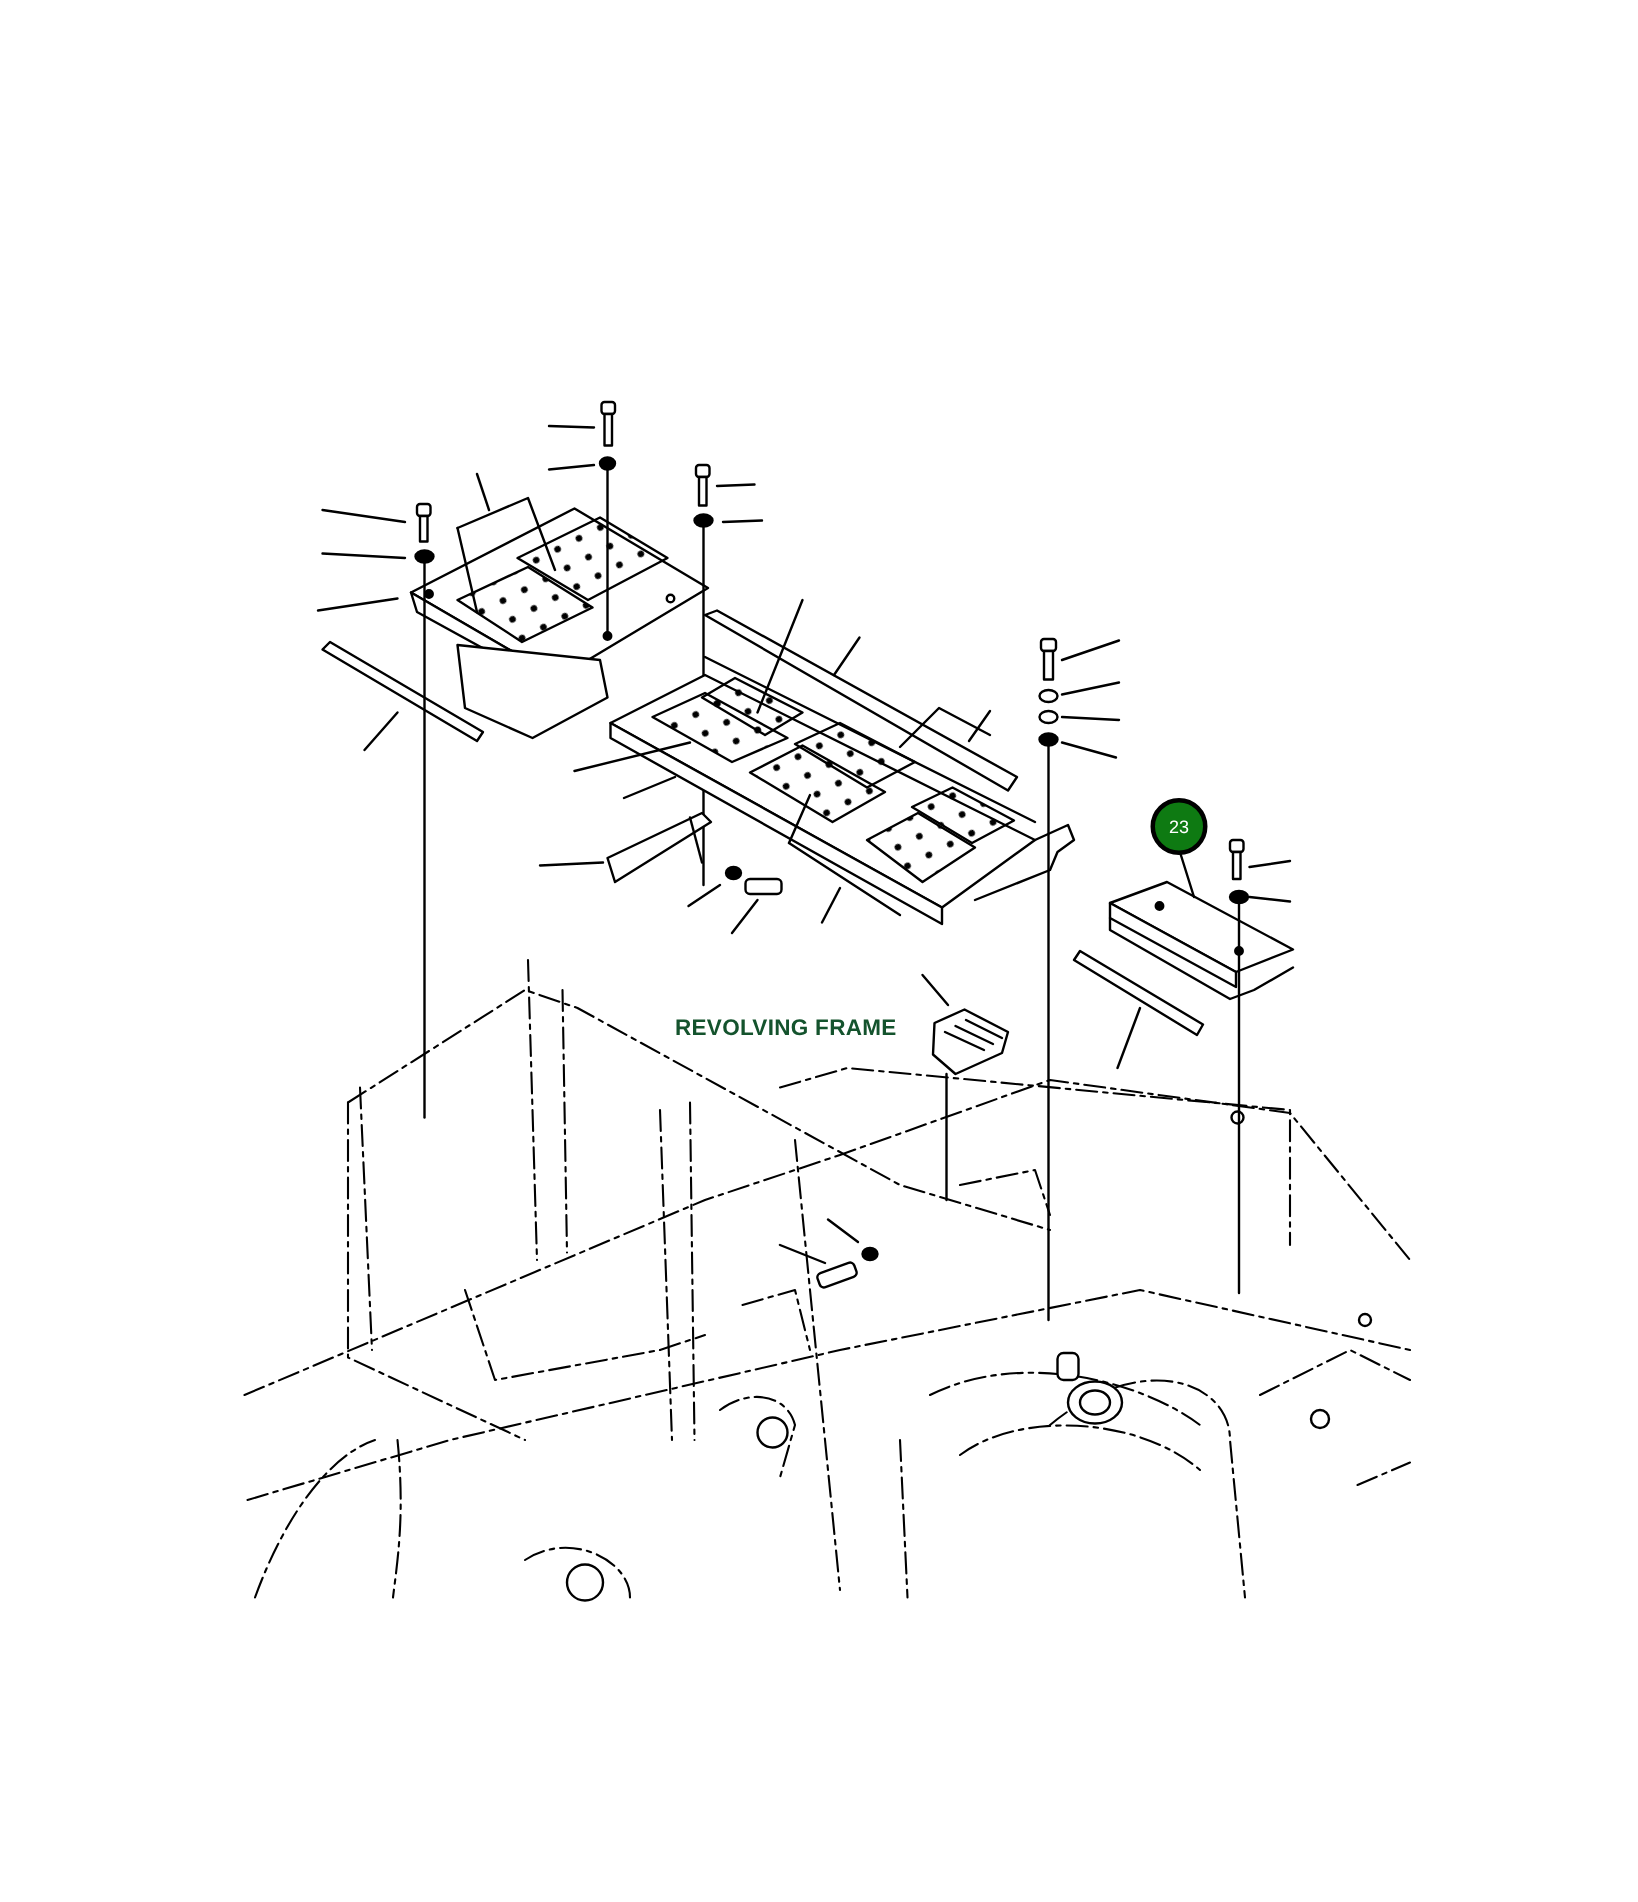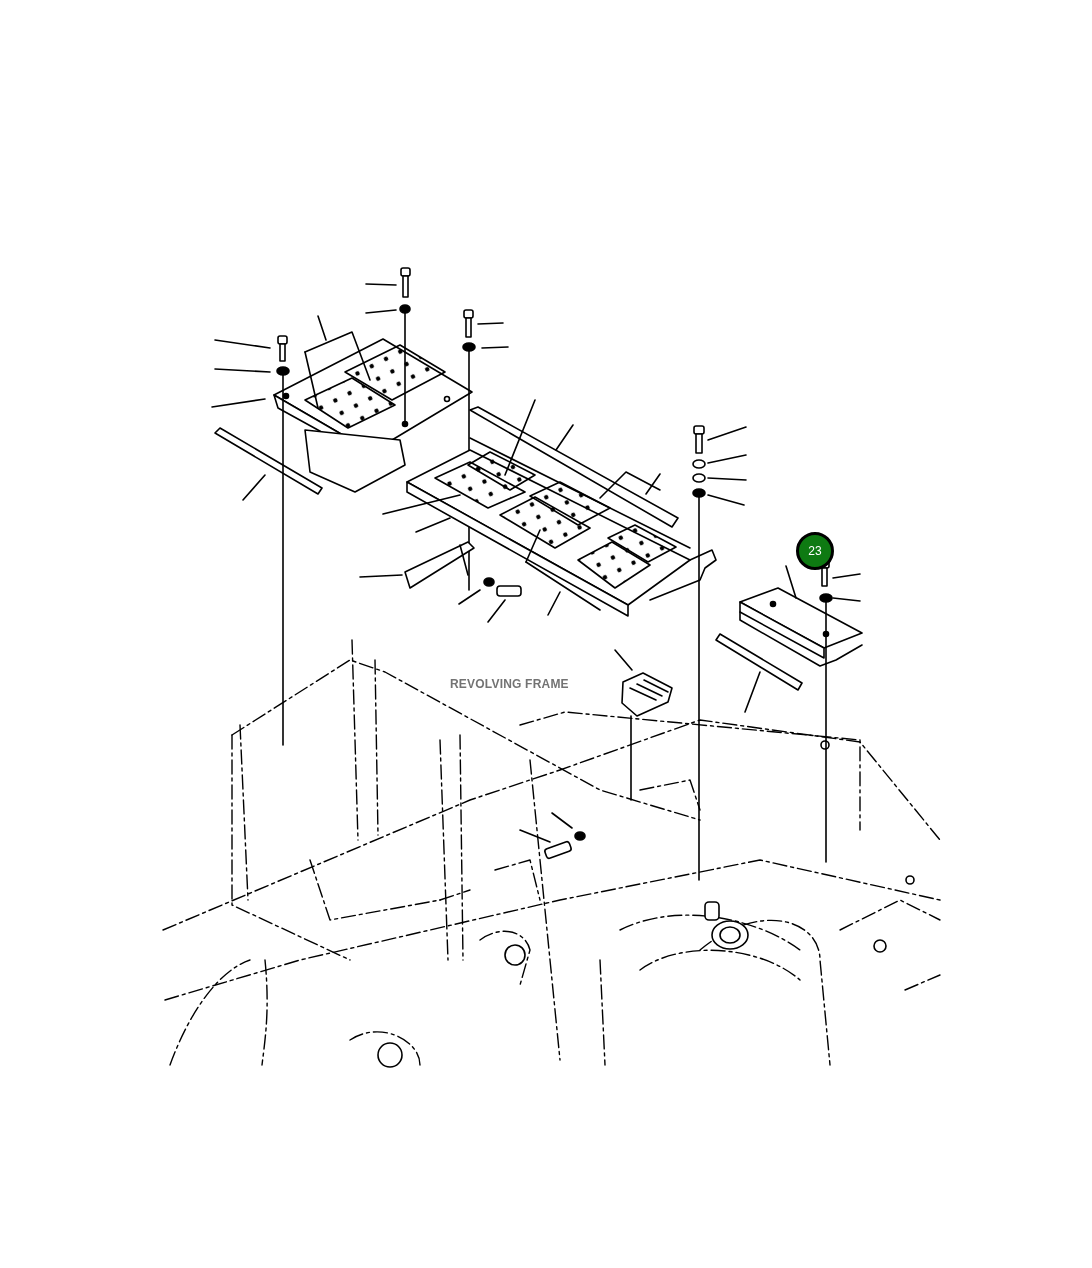--- a/index.html
+++ b/index.html
@@ -4,21 +4,21 @@
 <style>
   html, body { margin:0; padding:0; background:#ffffff; }
   body { width:1092px; height:1268px; position:relative; overflow:hidden; font-family:"Liberation Sans", sans-serif; }
   #canvas { position:absolute; left:0; top:0; width:1092px; height:1268px; }
   .callout-badge {
     position:absolute; width:38px; height:38px; border-radius:50%;
     background:#0e7a12; border:3px solid #000; box-sizing:border-box;
     color:#fff; font-size:12px; display:flex; align-items:center; justify-content:center;
     cursor:pointer;
   }
-  .frame-label { position:absolute; font-weight:bold; font-size:12px; color:#737373; letter-spacing:0.2px; white-space:nowrap; }
+  .frame-label { position:absolute; font-weight:bold; font-size:15px; color:#14532d; letter-spacing:0.2px; white-space:nowrap; }
 </style>
 </head>
 <body>
 
 <div id="canvas">
 <svg width="1092" height="1268" viewBox="0 0 1092 1268" xmlns="http://www.w3.org/2000/svg">
   <defs>
     <pattern id="holes" width="16" height="14" patternUnits="userSpaceOnUse" patternTransform="rotate(-27)">
       <circle cx="5" cy="5" r="2.2" fill="#000"></circle>
     </pattern>
@@ -180,16 +180,16 @@
       <circle cx="910" cy="880" r="4"></circle>
       <circle cx="825" cy="745" r="4"></circle>
       <circle cx="390" cy="1055" r="12"></circle>
       <circle cx="515" cy="955" r="10"></circle>
     </g>
   </g>
 </svg>
 
 <div class="frame-label" style="left:450px; top:677px;">REVOLVING FRAME</div>
 
-<div class="callout-badge" style="left:796px; top:532px;">
+<div class="callout-badge" style="left:767px; top:532px;">
   <span>23</span>
 </div>
 </div>
 
 </body></html>

